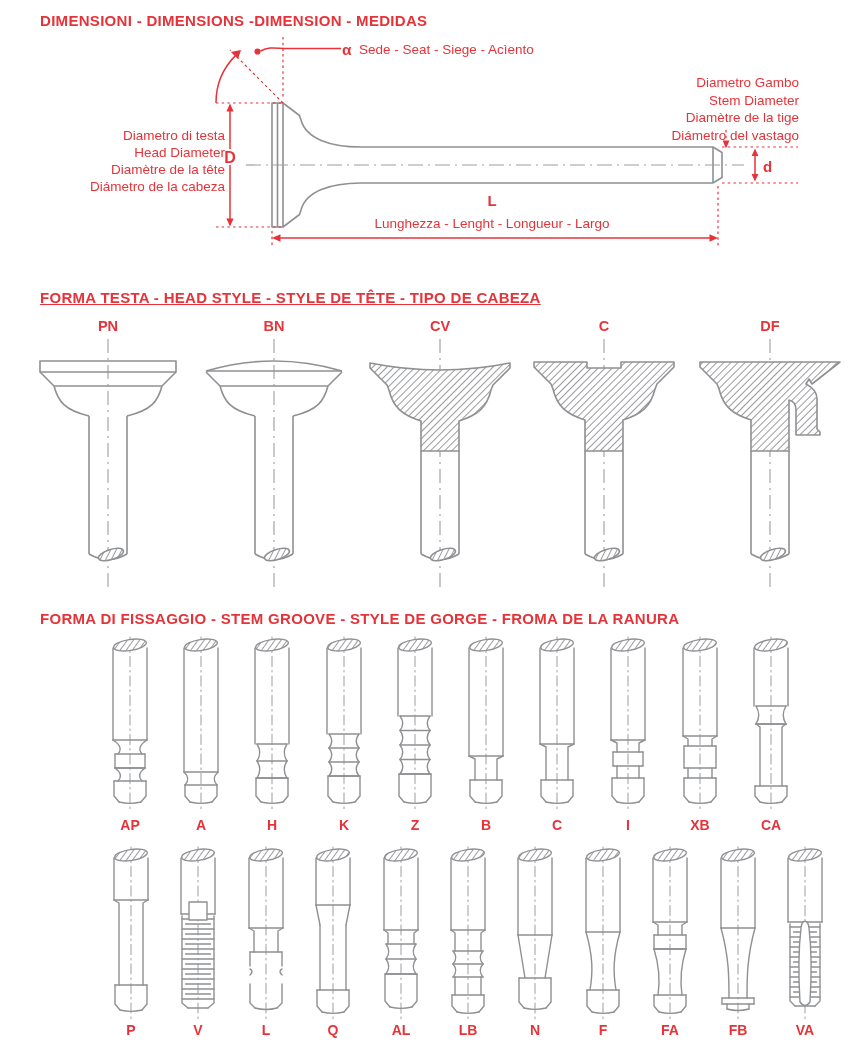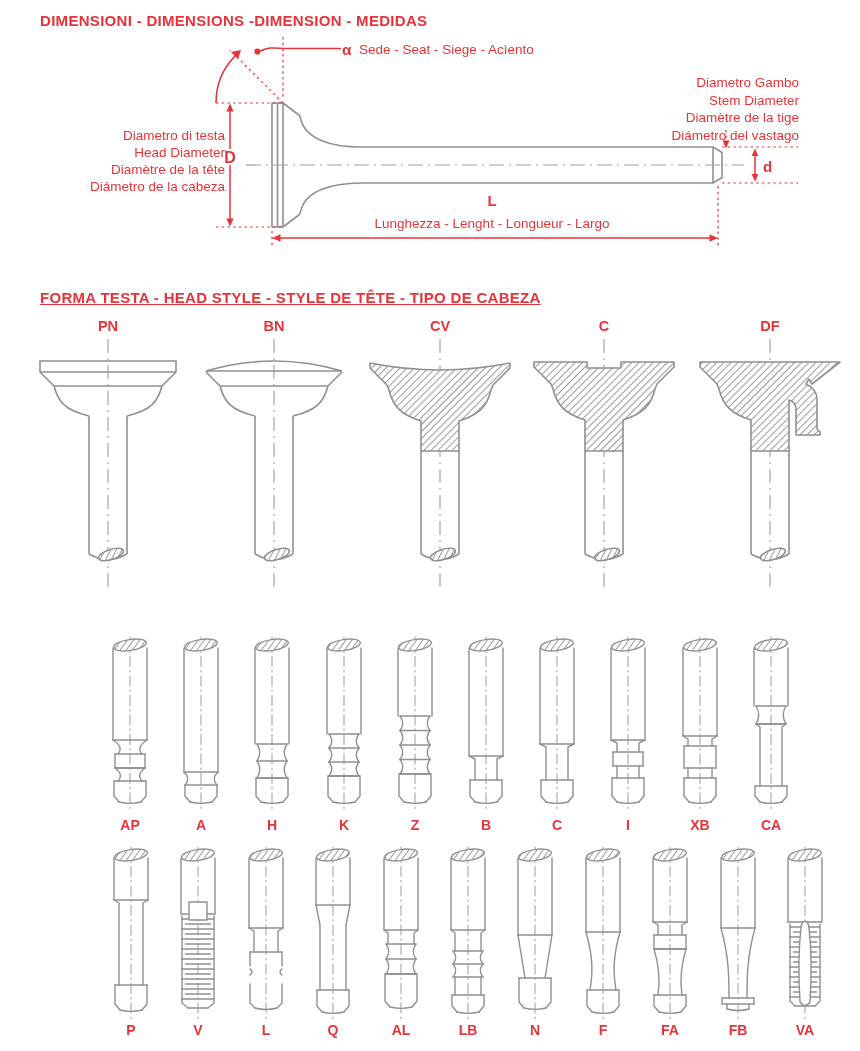--- a/index.html
+++ b/index.html
@@ -146,20 +146,21 @@
         <path d="M770,34 V283" stroke="#9c9da0" stroke-width="1.1" stroke-dasharray="14 5 2 5"></path>
         <path d="M700,57 H840 L812,79 L809,74 L806,79 C814,83 817,88 817,94 V124 L820,127 V130 H796 V105 C796,99 793,96 789,95 V146 H751 V115 C732,109 723,101 719,84 L717,79 L700,62 Z" fill="url(#hpH)"></path>
         <path d="M751,146 V249"></path>
         <path d="M789,146 V249"></path>
         <path d="M751,249 Q770,260 789,249"></path>
         <ellipse cx="773" cy="249.5" rx="13" ry="5" fill="url(#hpH)" transform="rotate(-18 773 249.5)"></ellipse>
       </g>
       <text x="770" y="26" text-anchor="middle" font-size="14.5" font-weight="700">DF</text>
     </svg>
 
+  <div class="sec-title" style="top:610px;">FORMA DI FISSAGGIO - STEM GROOVE - STYLE DE GORGE - FROMA DE LA RANURA</div>
 
   <svg id="row1" style="top:630px;" width="860" height="206" viewBox="0 0 860 206">
       <defs>
         <pattern id="hp1" width="5" height="5" patternUnits="userSpaceOnUse" patternTransform="rotate(-45)">
           <rect width="5" height="5" fill="#fff"></rect>
           <path d="M0,2.5 H5" stroke="#9a9b9e" stroke-width="1"></path>
         </pattern>
       </defs>
       <g fill="none" stroke="#8f9093" stroke-width="1.4" stroke-linejoin="round" stroke-linecap="round">
         <path d="M130,7 V180" stroke="#9c9da0" stroke-width="1" stroke-dasharray="10 4 1.5 4"></path>

